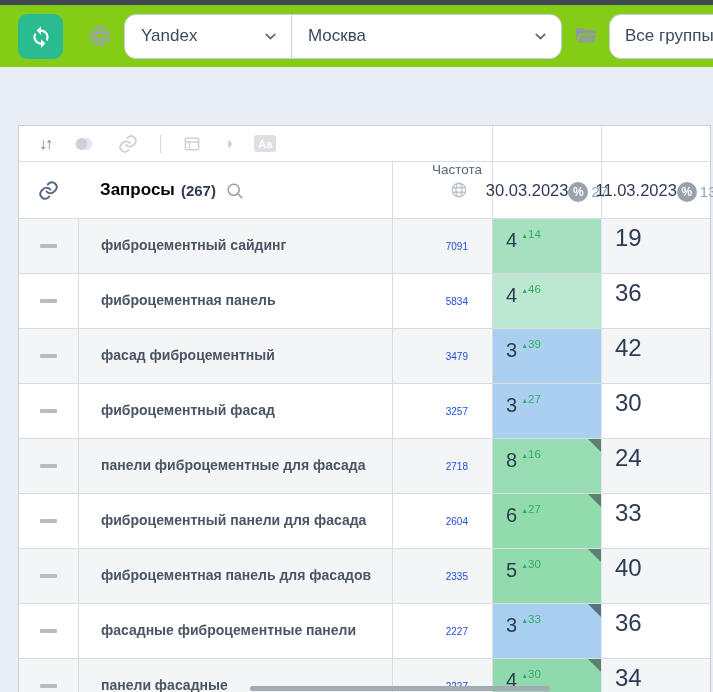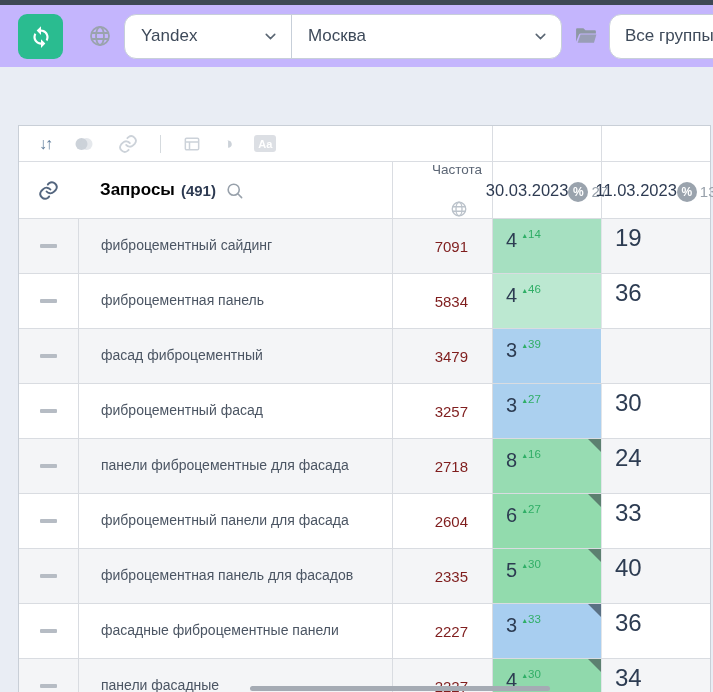--- a/index.html
+++ b/index.html
@@ -6,21 +6,21 @@
   html, body { width: 713px; height: 692px; overflow: hidden; }
   body {
     position: relative;
     font-family: "Liberation Sans", "DejaVu Sans", sans-serif;
     background: #e9edf4;
   }
   
   .top-strip { position: absolute; top: 0; left: 0; width: 713px; height: 5px; background: #3d4854; }
   .topbar {
     position: absolute; top: 5px; left: 0; width: 713px; height: 62px;
-    background: #c4b5fd; display: flex; align-items: center; padding-left: 18px;
+    background: #84cc16; display: flex; align-items: center; padding-left: 18px;
   }
   .refresh-btn {
     width: 45px; height: 45px; border: none; border-radius: 9px;
     background: #2abc90; color: #fff; display: flex; align-items: center; justify-content: center;
     cursor: pointer; flex: 0 0 auto;
   }
   .globe-top { color: #9aa3ad; margin-left: 25px; flex: 0 0 auto; display:flex; }
   .select-group {
     margin-left: 12px; height: 45px; border: 1px solid #c7cfd9; border-radius: 12px;
     background: #fff; display: flex; align-items: stretch; flex: 0 0 auto; overflow: hidden;
@@ -54,41 +54,41 @@
     font-size: 11px; font-weight: bold; display: flex; align-items: center; justify-content: center; cursor: pointer;
   }
   
   .t-header { height: 57px; border-top: 1px solid #dadde2; }
   .h-cell { display: flex; align-items: center; }
   .h-link { justify-content: center; color: #53657e; cursor: pointer; }
   .h-queries { padding-left: 22px; cursor: pointer; }
   .h-queries .q-label { font-size: 17px; font-weight: bold; color: #000000; }
   .h-queries .q-count { font-size: 15px; font-weight: bold; color: #2e3b52; margin-left: 6px; }
   .h-queries .mag { color: #98a1ab; margin-left: 9px; display: flex; cursor: pointer; }
-  .h-freq { flex-direction: column; align-items: flex-end; justify-content: space-between; padding-right: 10px; border-left: 1px solid #dadde2; cursor: pointer; }
+  .h-freq { flex-direction: column; align-items: flex-end; justify-content: flex-start; padding-right: 10px; border-left: 1px solid #dadde2; cursor: pointer; }
   .h-freq .f-label { font-size: 13.5px; color: #5c6675; }
   .h-freq .f-globe { color: #bcc3cb; margin-top: 4px; margin-right: 14px; display: flex; }
   .h-date { flex-direction: row; justify-content: center; border-left: 1px solid #dadde2; cursor: pointer; }
   .h-date .d-text { font-size: 16.5px; color: #2e3b52; }
   .d-badge-row { display: flex; align-items: center; margin-top: 3px; }
   .pct-badge {
     width: 20px; height: 20px; border-radius: 50%; background: #9aa3ad; color: #fff;
     font-size: 12px; font-weight: bold; display: flex; align-items: center; justify-content: center;
   }
   .pct-num { font-size: 15px; color: #98a1ab; margin-left: 3px; }
   
   .t-row { height: 55px; border-top: 1px solid #d9dce1; background: #fff; }
   .t-row.odd { background: #f4f5f7; }
   .cell { position: relative; }
   .c-handle { display: flex; align-items: center; justify-content: center; cursor: grab; }
   .dash { width: 17px; height: 4px; background: #b6bcc4; border-radius: 1px; }
   .c-query { display: flex; align-items: center; padding: 4px 10px 4px 22px; border-left: 1px solid #d9dce1; cursor: pointer; }
-  .c-query span { font-size: 14px; color: #4b5563; line-height: 1.25; }
+  .c-query span { font-size: 14px; color: #4b5563; line-height: 1.25; font-weight: bold; }
   .c-freq { display: flex; align-items: center; justify-content: flex-end; padding-right: 24px; border-left: 1px solid #d9dce1; }
-  .c-freq span { font-size: 15px; color: #7f1d1d; }
+  .c-freq span { font-size: 10px; color: #1d4ed8; }
   .c-pos { border-left: 1px solid #d9dce1; padding: 5px 0 0 13px; cursor: pointer; }
   .pos-num { font-size: 20px; color: #2d3c52; }
   .delta { margin-left: 4px; color: #2fae66; vertical-align: 9px; white-space: nowrap; }
   .delta .tri { font-size: 7px; }
   .delta .d-val { font-size: 11.5px; }
   .corner { position: absolute; top: 0; right: 0; width: 13px; height: 13px; clip-path: polygon(0 0, 100% 0, 100% 100%); }
   .c-prev { border-left: 1px solid #e2e5e9; padding: 5px 0 0 13px; }
   .c-prev span { font-size: 24px; color: #2d3c52; }
   
   .hscroll-thumb {
@@ -179,21 +179,21 @@
 
   <div class="grid-row t-header">
     <div class="h-cell h-link">
       <svg viewBox="0 0 24 24" width="23" height="23" fill="none" stroke="currentColor" stroke-width="2" stroke-linecap="round">
           <path d="M10 13a5 5 0 0 0 7.5.5l2-2a5 5 0 0 0-7-7l-1.2 1.2"></path>
           <path d="M14 11a5 5 0 0 0-7.5-.5l-2 2a5 5 0 0 0 7 7l1.2-1.2"></path>
         </svg>
     </div>
     <div class="h-cell h-queries">
       <span class="q-label">Запросы</span>
-      <span class="q-count">(491)</span>
+      <span class="q-count">(267)</span>
       <span class="mag">
         <svg viewBox="0 0 24 24" width="19" height="19" fill="none" stroke="currentColor" stroke-width="2" stroke-linecap="round">
             <circle cx="11" cy="11" r="7"></circle>
             <path d="M16.5 16.5L21 21"></path>
           </svg>
       </span>
     </div>
     <div class="h-cell h-freq">
       <span class="f-label">Частота</span>
       <span class="f-globe">
@@ -261,20 +261,21 @@
     <div class="cell c-query">
         <span>фасад фиброцементный</span>
       </div>
     <div class="cell c-freq">
         <span>3479</span>
       </div>
     <div class="cell c-pos" style="background-color: rgb(171, 208, 239);">
       <span class="pos-num">3</span><span class="delta"><span class="tri">▲</span><span class="d-val">39</span></span>
       
     </div>
+    <div class="cell c-prev"><span>42</span></div>
   </div>
 
   <div class="grid-row t-row">
     <div class="cell c-handle">
         <span class="dash"></span>
       </div>
     <div class="cell c-query">
         <span>фиброцементный фасад</span>
       </div>
     <div class="cell c-freq">

